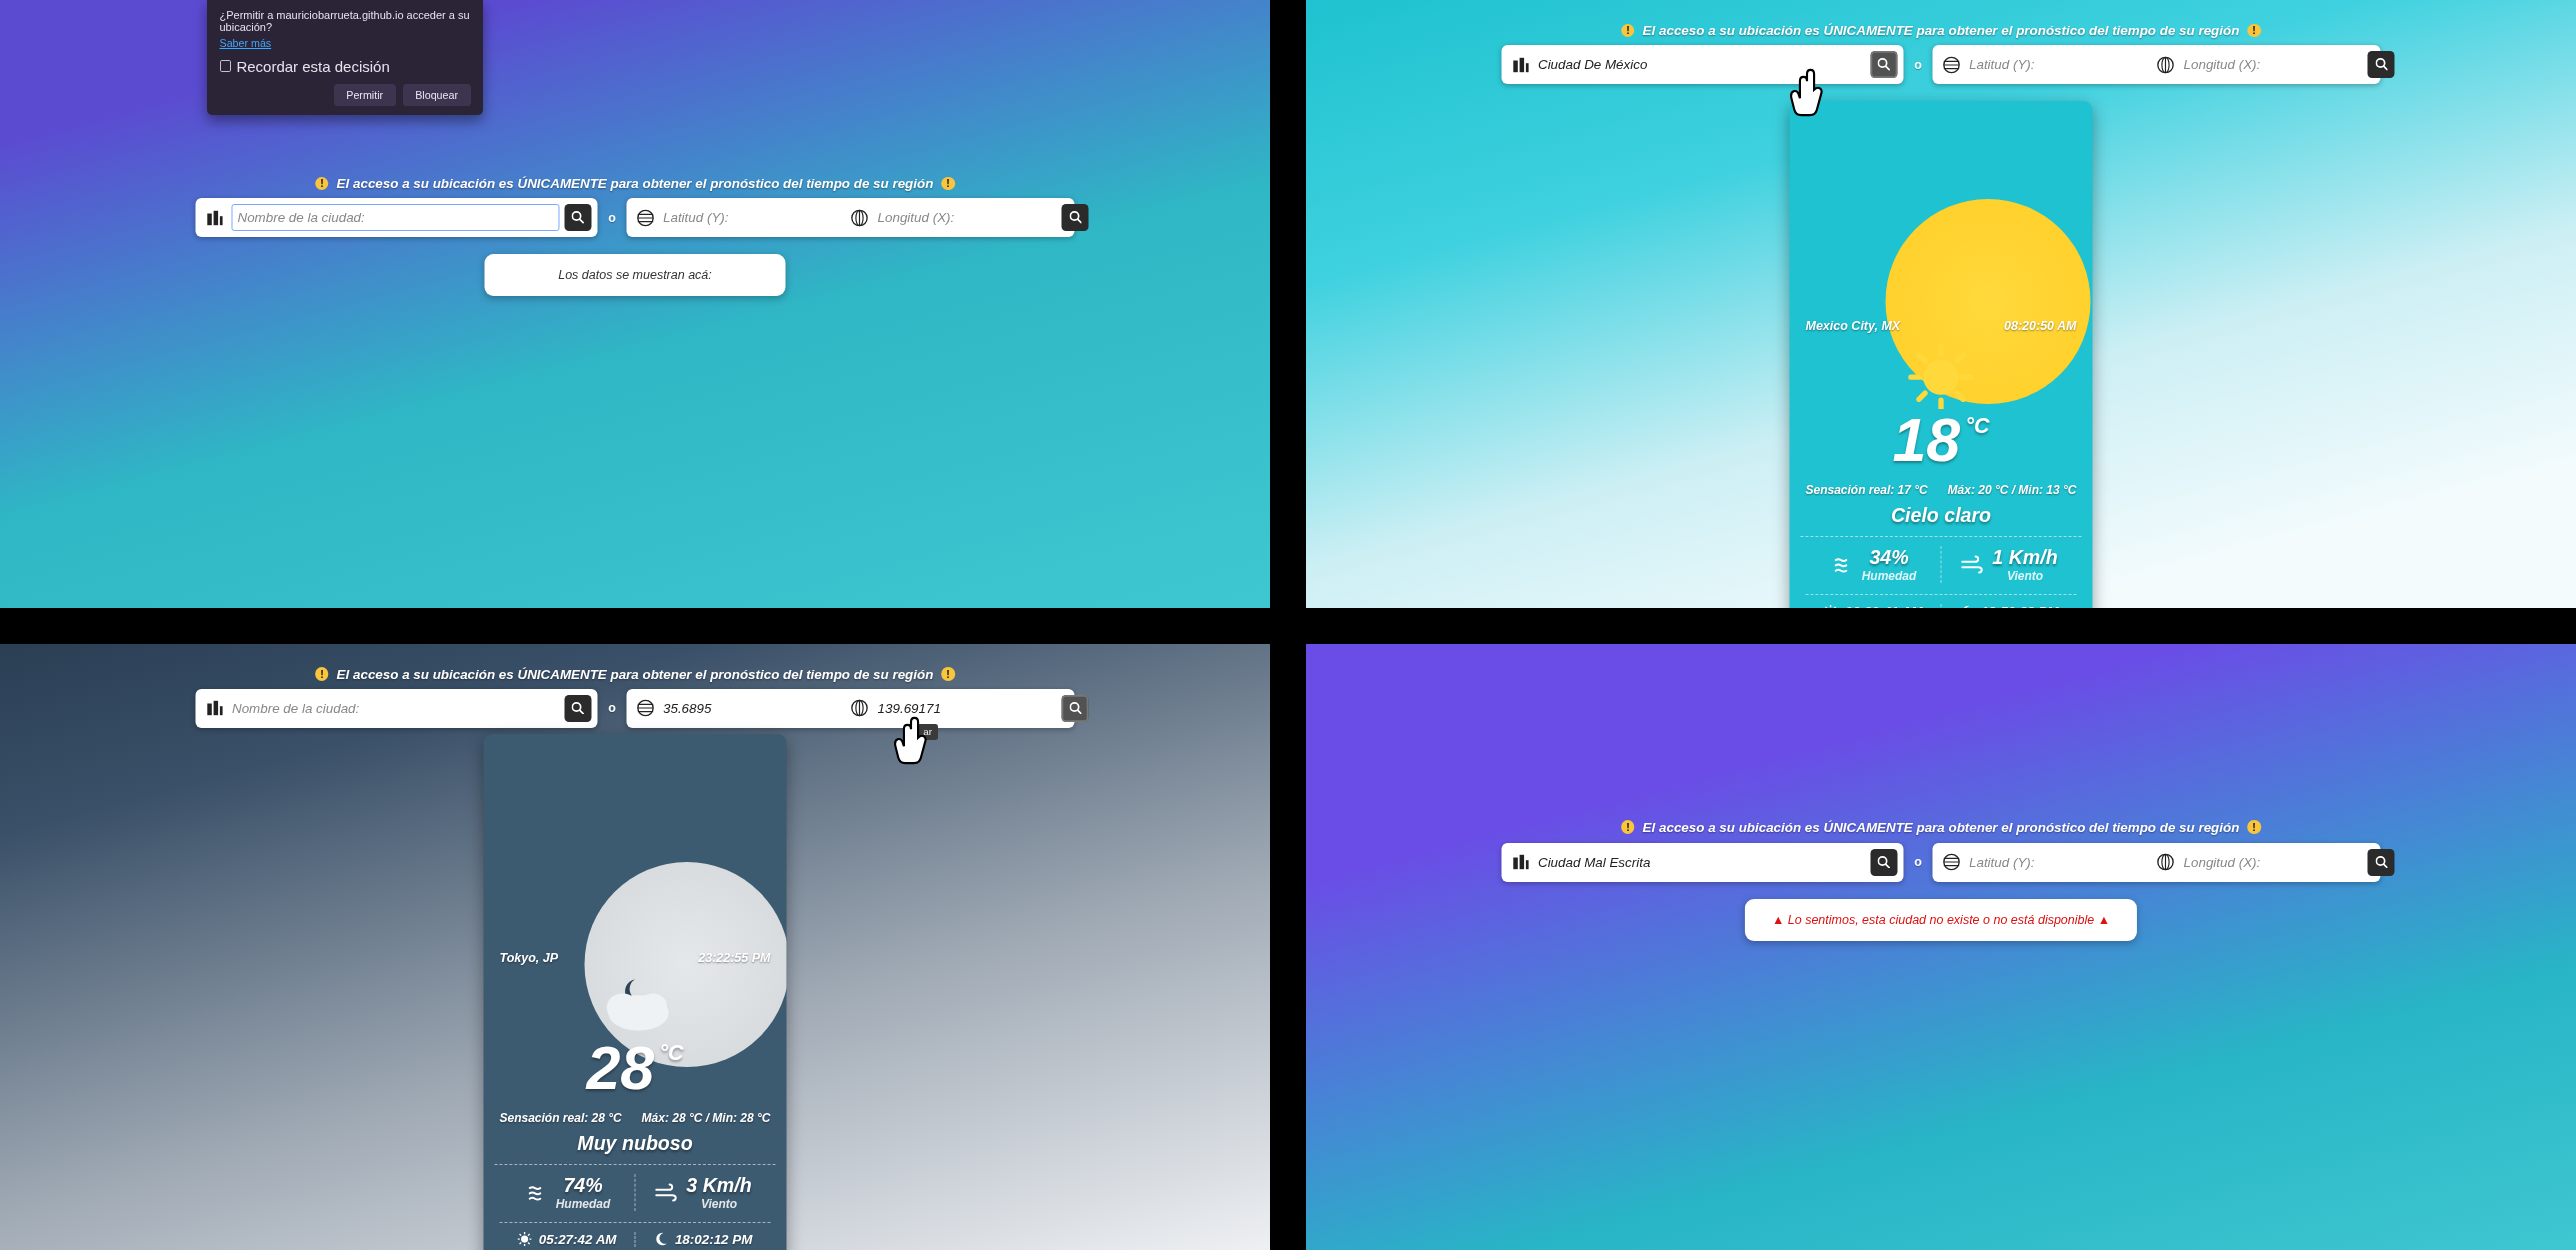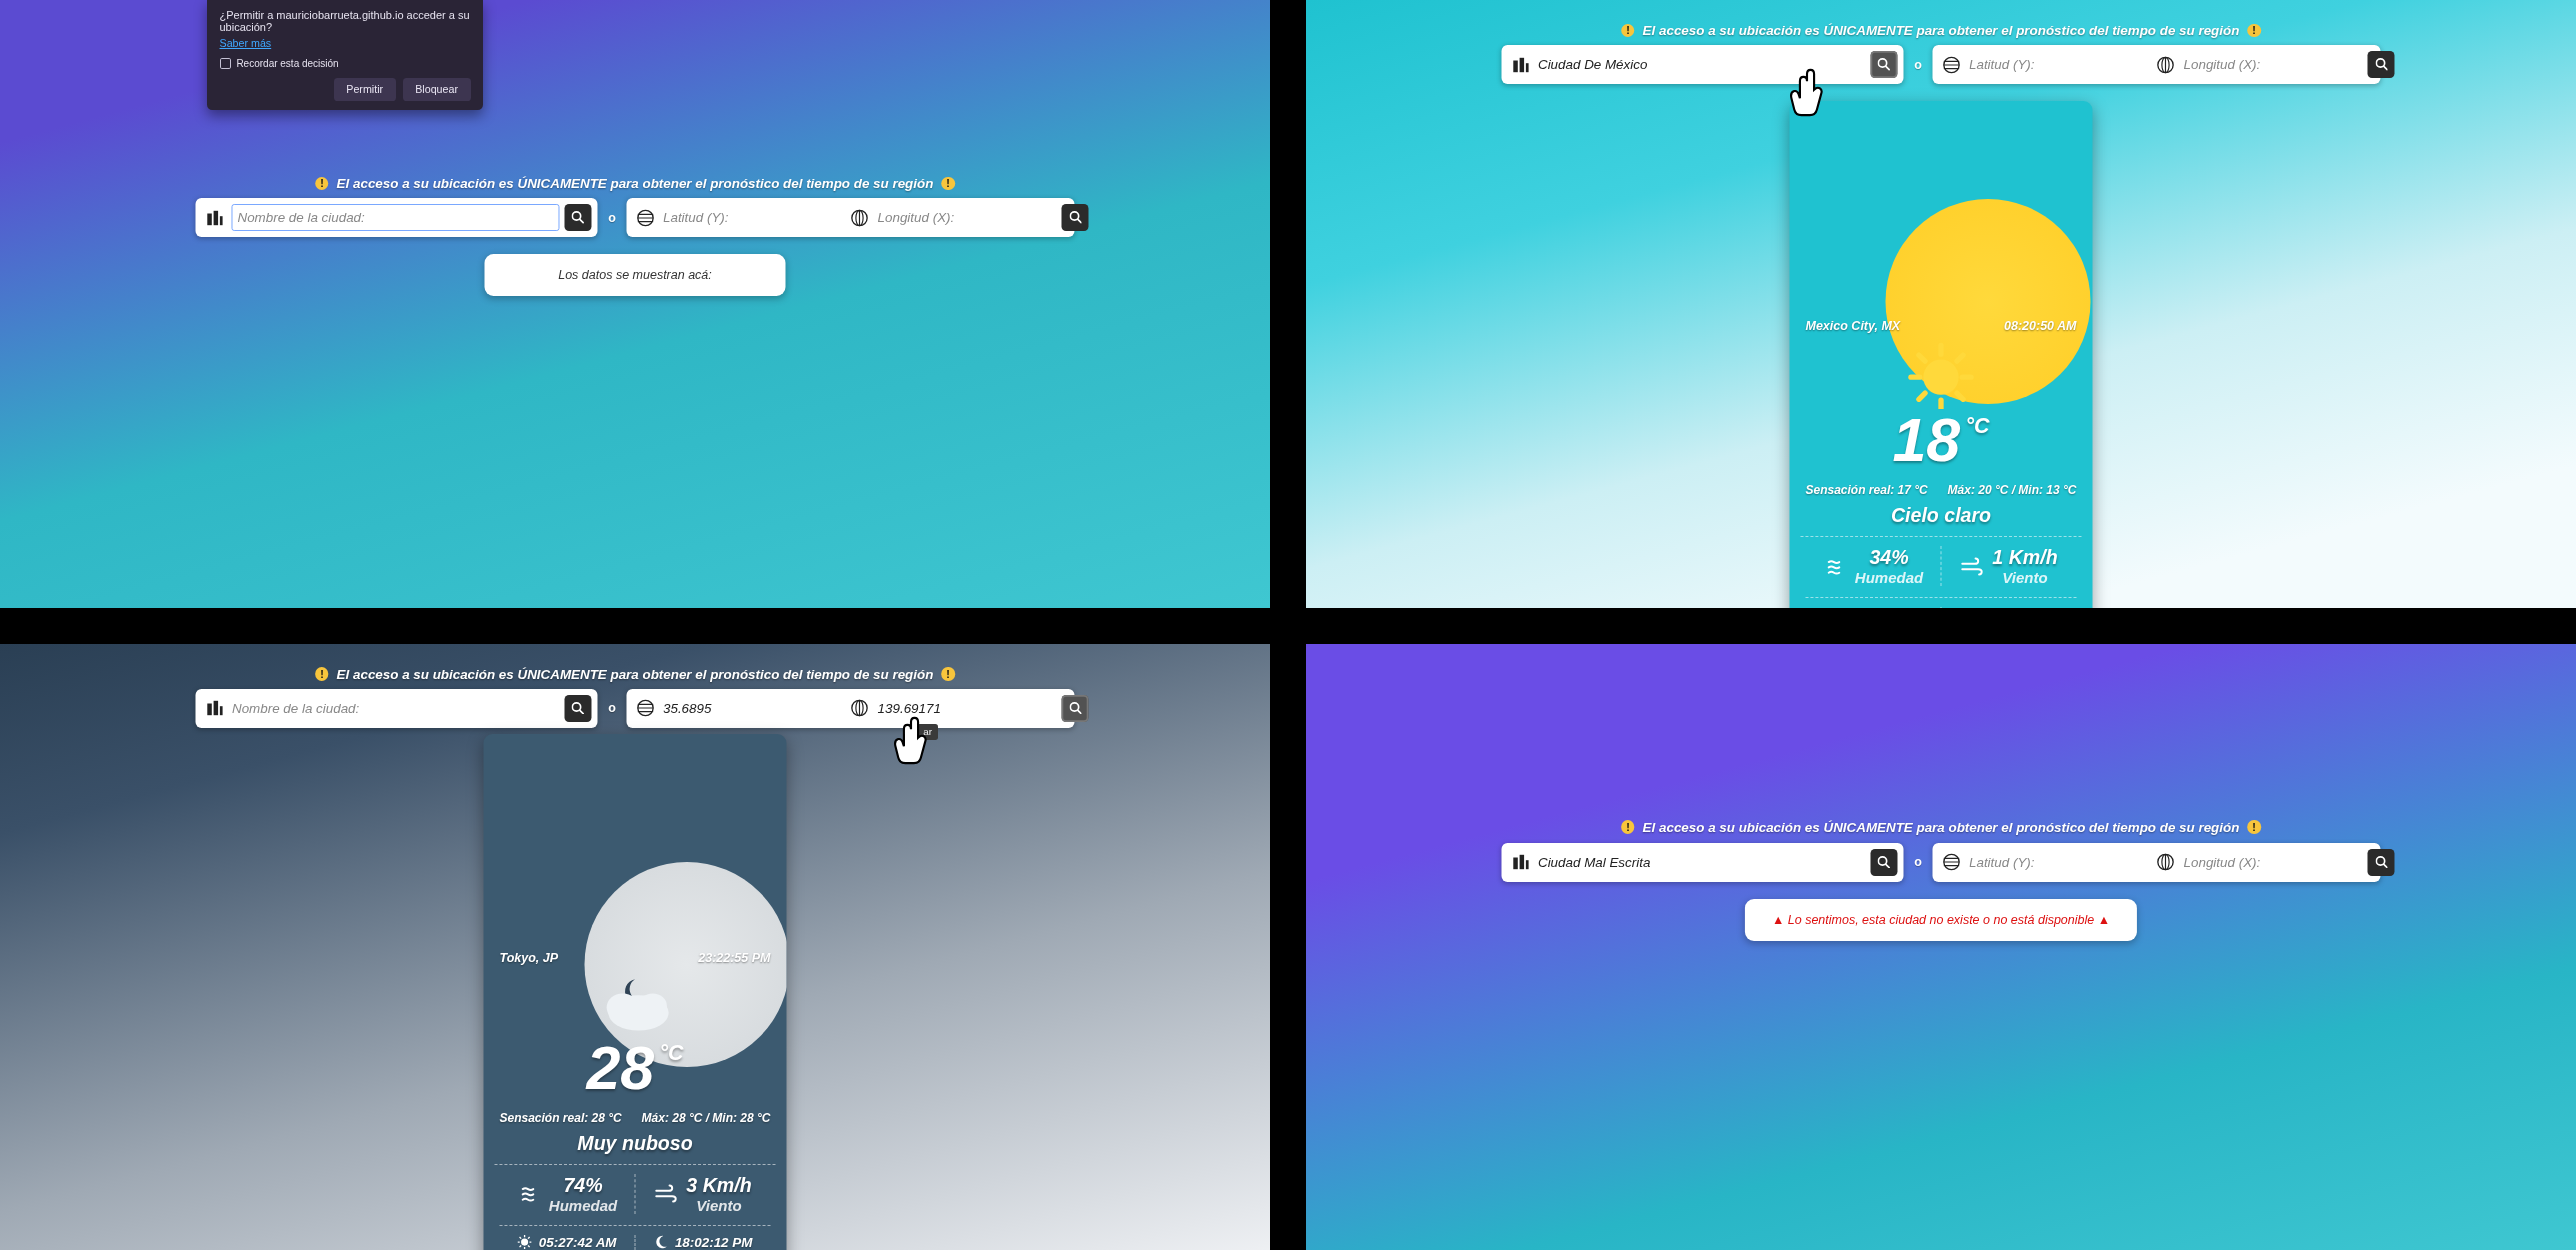--- a/index.html
+++ b/index.html
@@ -41,36 +41,36 @@
   .wc-temp .val{font-size:61px;line-height:1;text-shadow:0 1.8px 2.7px rgba(0,0,0,.35)}
   .wc-temp .unit{font-size:21.4px;margin-left:5.3px;margin-top:3.6px;text-shadow:0 1.8px 2.7px rgba(0,0,0,.35)}
   .wc-sub{display:flex;justify-content:space-between;font-size:12px;font-style:italic;font-weight:bold;margin-top:12px;text-shadow:0 0.9px 1.8px rgba(0,0,0,.4)}
   .wc-desc{text-align:center;font-size:19.6px;font-style:italic;font-weight:bold;margin:7.1px 0 9px;text-shadow:0 1.8px 2.7px rgba(0,0,0,.4)}
   .wc-midline{border-top:1.8px dashed rgba(255,255,255,.55);margin:0 -5.3px}
   .wc-stats{display:flex;margin-top:9px}
   .wc-stat{flex:1;display:flex;align-items:center;justify-content:center;gap:9px}
   .wc-stat:first-child{border-right:1.8px dashed rgba(255,255,255,.55)}
   .wc-stat .txt{display:flex;flex-direction:column;align-items:center;font-style:italic}
   .wc-stat .big{font-size:19.6px;font-weight:bold;text-shadow:0 1.8px 2.7px rgba(0,0,0,.4)}
-  .wc-stat .sml{font-size:15px;font-weight:bold;color:rgba(255,255,255,.85)}
+  .wc-stat .sml{font-size:12px;font-weight:bold;color:rgba(255,255,255,.85)}
   .wc-stat svg{width:23px;height:23px}
   .wc-sun{display:flex;margin-top:10.7px;border-top:1.8px dashed rgba(255,255,255,.55);padding-top:9px}
   .wc-sun .half{flex:1;display:flex;align-items:center;justify-content:center;gap:7.1px;font-size:13.4px;font-weight:bold;font-style:italic;text-shadow:0 0.9px 1.8px rgba(0,0,0,.4)}
   .wc-sun .half:first-child{border-right:1.8px dashed rgba(255,255,255,.55)}
   .wc-sun svg{width:14.2px;height:14.2px}
   .weather-sunny{background:#1fc2d0}
   .weather-cloudy{background:#3c5a70}
   .big-sun{position:absolute;right:-80px;top:85px;width:205px;height:205px;border-radius:50%;background:radial-gradient(circle,#ffd93b 0%,#ffd12d 70%,#f7c516 100%);z-index:0}
   .big-moon{position:absolute;right:-85px;top:116px;width:205px;height:205px;border-radius:50%;background:radial-gradient(circle,#e5e8ea 0%,#d8dcdf 70%,#c2c7cb 100%);z-index:0}
   .weather-card>*{position:relative;z-index:1}
   
   .perm-dialog{position:absolute;left:207px;top:0;width:276px;background:#2a2436;color:#e6e2ef;border-radius:0 0 5.3px 5.3px;padding:9px 12.5px 9px;font-size:11px;box-shadow:0 5.3px 12.5px rgba(0,0,0,.4)}
   .perm-dialog .q{margin-bottom:3.6px}
   .perm-dialog a{color:#3fa8ff;text-decoration:underline;font-size:10.7px}
-  .perm-dialog .chk{display:flex;gap:5.3px;margin:9px 0 9px;font-size:10px}
+  .perm-dialog .chk{display:flex;align-items:center;gap:5.3px;margin:9px 0 9px;font-size:15px}
   .perm-dialog .chk .box{width:11.6px;height:11.6px;border:1.3px solid #c5c1d4;border-radius:1.8px}
   .perm-dialog .btns{display:flex;justify-content:flex-end;gap:7.1px}
   .perm-btn{background:#3d3550;color:#e9e5f3;border:none;border-radius:3.6px;padding:5.3px 12.5px;font-size:10.7px;cursor:pointer}
   
   .cursor{position:absolute;width:34px;height:40px;z-index:50;pointer-events:none}
   
   .mini-tip{position:absolute;background:#3a3a3a;color:#eee;font-size:9.8px;padding:2.7px 6.2px;border-radius:2.7px;z-index:49;white-space:nowrap}
 </style>
 </head>
 <body>

